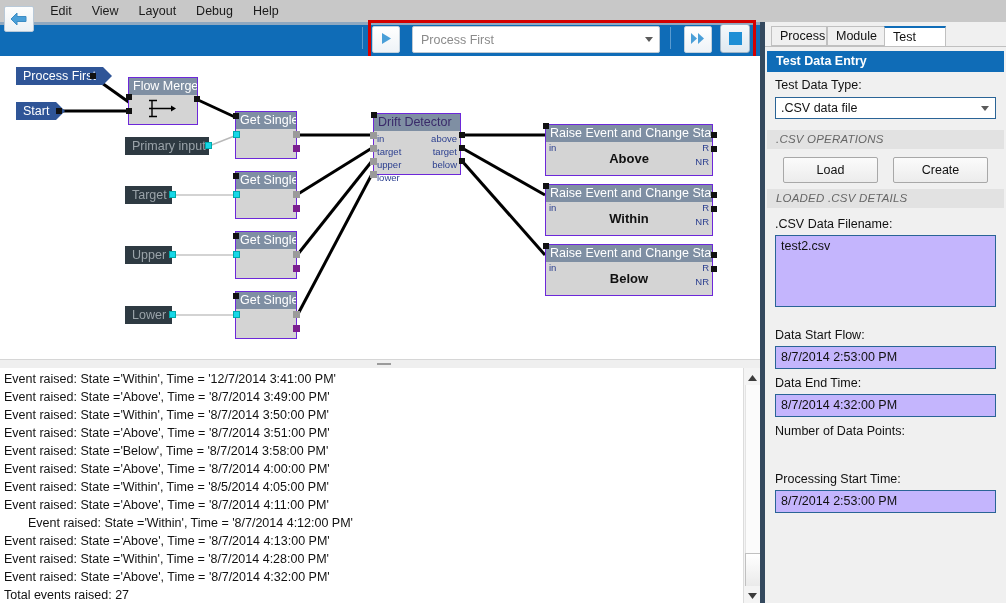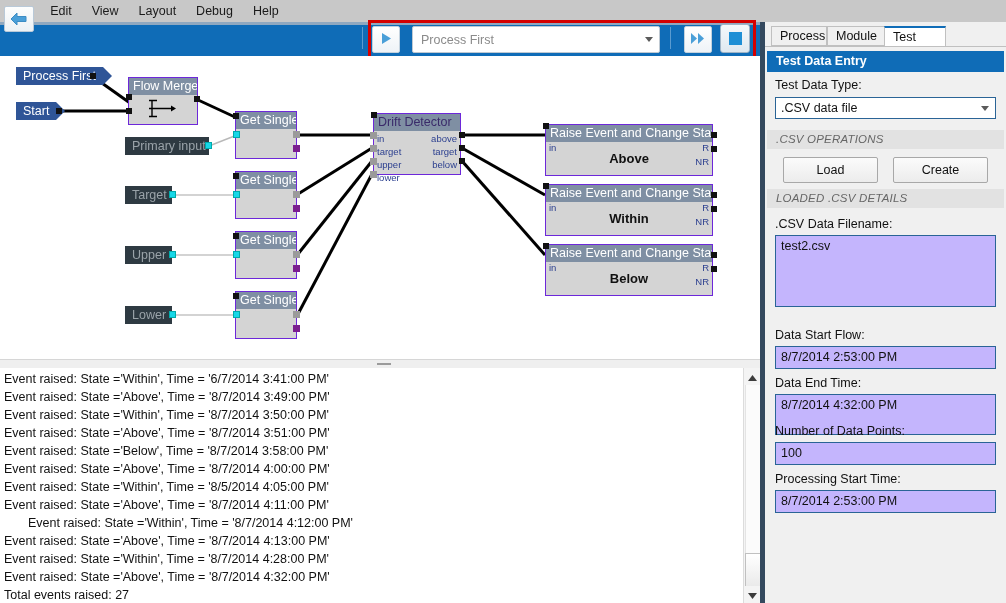--- a/index.html
+++ b/index.html
@@ -418,21 +418,21 @@
     <div class="pin" style="left:543px;top:187px;"></div>
     <div class="pin" style="left:711px;top:196px;"></div>
     <div class="pin" style="left:711px;top:210px;"></div>
   </div>
 
   <div class="splitter">
     <div class="grip"></div>
   </div>
 
   <div class="logpane">
-    <div class="logline" style="top:4px;">Event raised: State ='Within', Time = '6/7/2014 3:41:00 PM'</div>
+    <div class="logline" style="top:4px;">Event raised: State ='Within', Time = '12/7/2014 3:41:00 PM'</div>
     <div class="logline" style="top:22px;">Event raised: State ='Above', Time = '8/7/2014 3:49:00 PM'</div>
     <div class="logline" style="top:40px;">Event raised: State ='Within', Time = '8/7/2014 3:50:00 PM'</div>
     <div class="logline" style="top:58px;">Event raised: State ='Above', Time = '8/7/2014 3:51:00 PM'</div>
     <div class="logline" style="top:76px;">Event raised: State ='Below', Time = '8/7/2014 3:58:00 PM'</div>
     <div class="logline" style="top:94px;">Event raised: State ='Above', Time = '8/7/2014 4:00:00 PM'</div>
     <div class="logline" style="top:112px;">Event raised: State ='Within', Time = '8/5/2014 4:05:00 PM'</div>
     <div class="logline" style="top:130px;">Event raised: State ='Above', Time = '8/7/2014 4:11:00 PM'</div>
     <div class="logline" style="top:148px;margin-left:24px;">Event raised: State ='Within', Time = '8/7/2014 4:12:00 PM'</div>
     <div class="logline" style="top:166px;">Event raised: State ='Above', Time = '8/7/2014 4:13:00 PM'</div>
     <div class="logline" style="top:184px;">Event raised: State ='Within', Time = '8/7/2014 4:28:00 PM'</div>
@@ -487,22 +487,21 @@
 
     <div class="sect-gray" style="top:167px;">LOADED .CSV DETAILS</div>
 
     <div class="flabel" style="top:195px;">.CSV Data Filename:</div>
     <div class="fbox" style="top:213px;height:72px;">test2.csv</div>
 
     <div class="flabel" style="top:306px;">Data Start Flow:</div>
     <div class="fbox" style="top:324px;height:23px;">8/7/2014 2:53:00 PM</div>
 
     <div class="flabel" style="top:354px;">Data End Time:</div>
-    <div class="fbox" style="top:372px;height:41px;">8/7/2014 4:32:00 PM</div>
+    <div class="fbox" style="top:372px;height:23px;">8/7/2014 4:32:00 PM</div>
 
     <div class="flabel" style="top:402px;">Number of Data Points:</div>
-    <div class="fbox" style="top:420px;height:23px;">100</div>
 
     <div class="flabel" style="top:450px;">Processing Start Time:</div>
     <div class="fbox" style="top:468px;height:23px;">8/7/2014 2:53:00 PM</div>
   </div>
 
 </div>
 
 </body></html>

